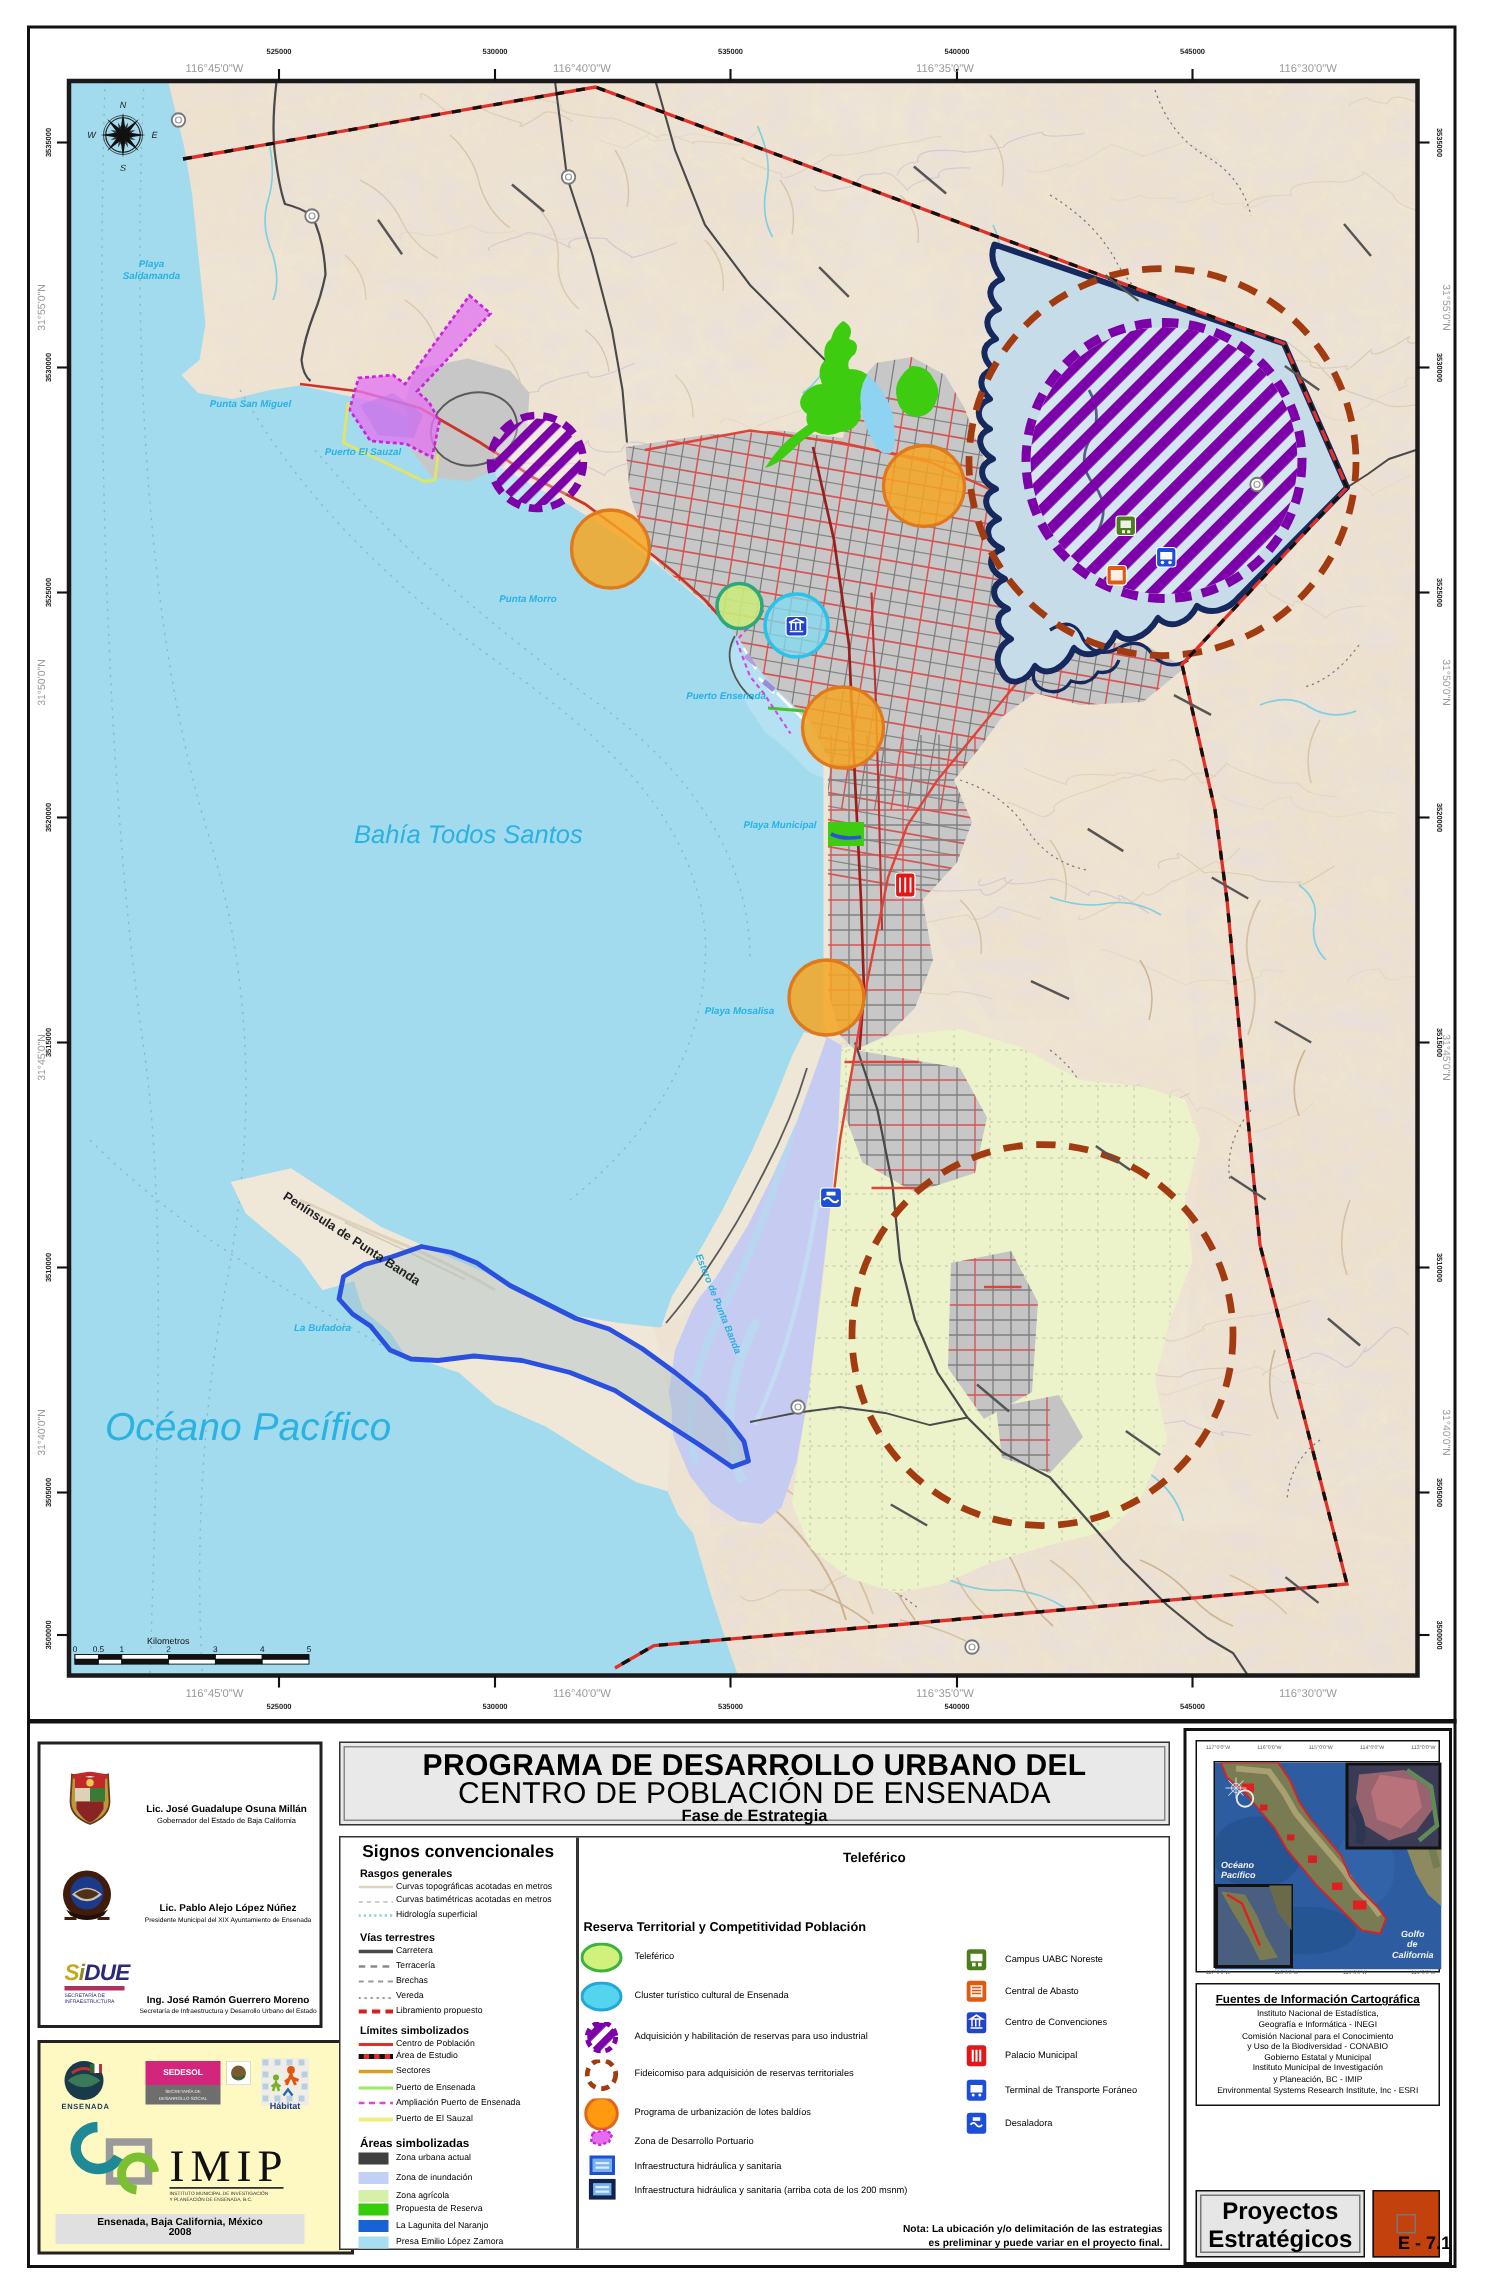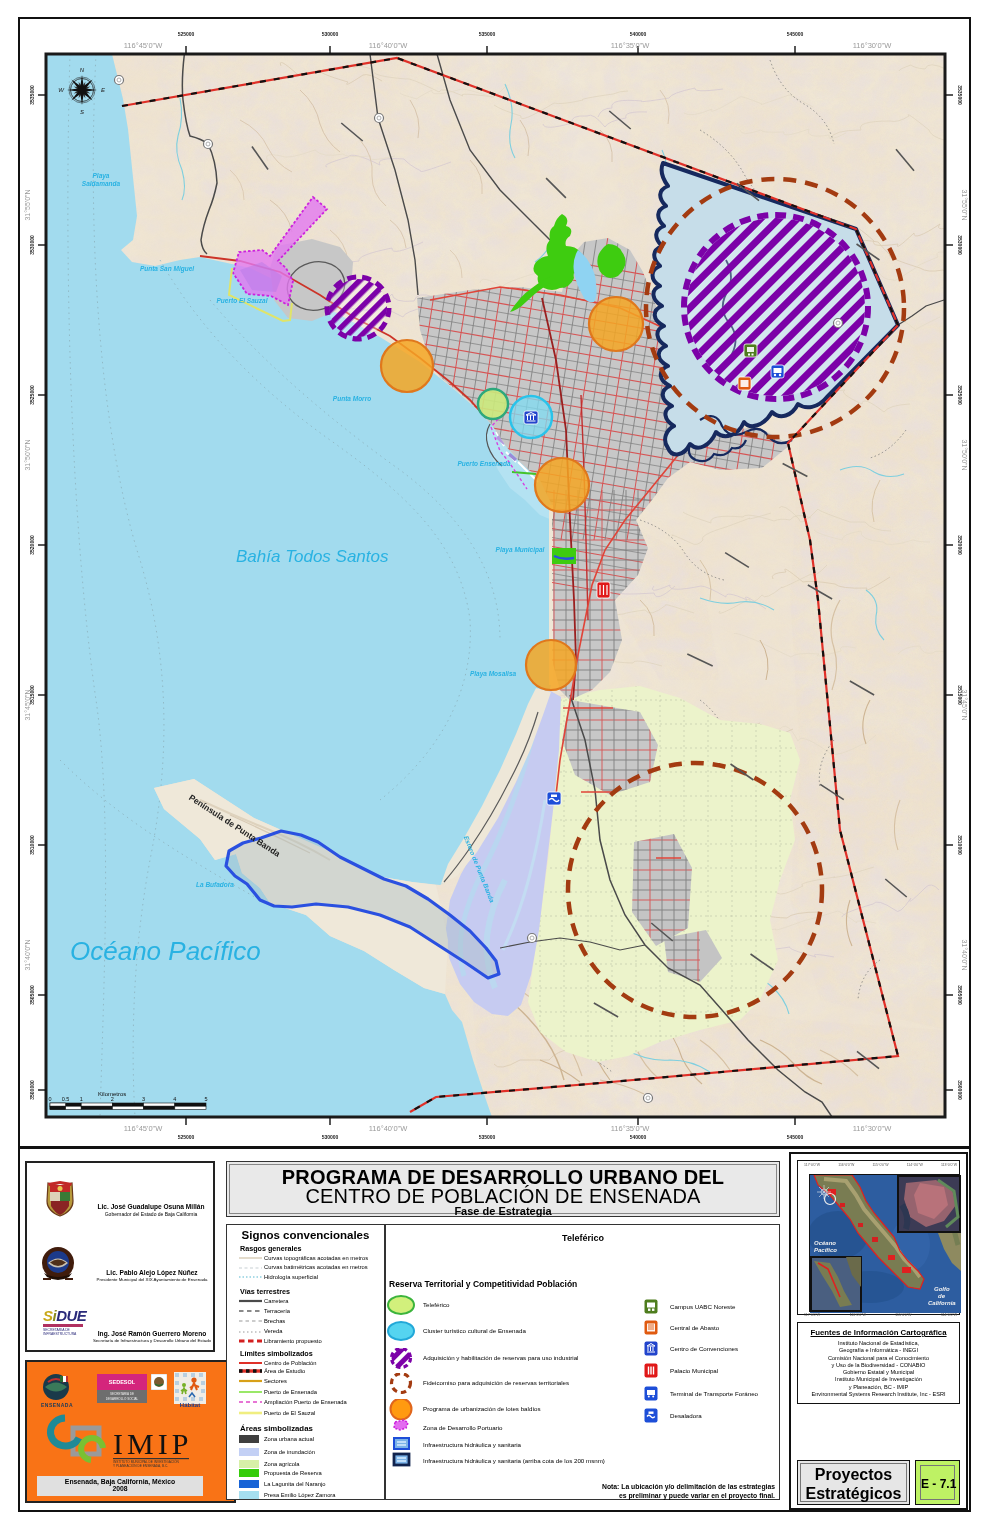--- a/index.html
+++ b/index.html
@@ -646,21 +646,21 @@
     <div style="font-size:15px;font-weight:bold;font-style:italic;color:#2a2a7a;letter-spacing:-0.5px;"><span style="color:#c8a818;">S</span><span style="color:#8a8a20;">i</span>DUE</div>
     <div style="width:40px;height:3px;background:#b03060;margin-top:0px;"></div>
     <div style="font-size:3.4px;color:#2a2a7a;margin-top:1px;">SECRETARÍA DE<br>INFRAESTRUCTURA</div>
   </div>
   <div class="abs" style="left:62px;top:167px;width:126px;text-align:center;">
     <div style="font-size:6.6px;font-weight:bold;">Ing. José Ramón Guerrero Moreno</div>
     <div style="font-size:4.4px;margin-top:1px;white-space:nowrap;">Secretaría de Infraestructura y Desarrollo Urbano del Estado</div>
   </div>
 </div>
 
-<div class="abs" style="left:25px;top:1360px;width:211px;height:143px;border:2px solid #222;background:#f97316;">
+<div class="abs" style="left:25px;top:1360px;width:211px;height:143px;border:2px solid #222;background:#fef9c3;">
 
   <svg class="abs" style="left:13px;top:10px" width="32" height="32" viewBox="0 0 32 32">
     <circle cx="16" cy="15" r="13" fill="#1a3a4a"></circle>
     <path d="M5,15 q11,-9 22,0 q-11,9 -22,0" fill="#3a7a5a"></path>
     <path d="M8,10 q8,-6 16,0" fill="none" stroke="#c03030" stroke-width="2"></path>
     <rect x="20" y="4" width="8" height="6" fill="#2a6a30"></rect>
       <rect x="23" y="4" width="3" height="6" fill="#fff"></rect>
       <rect x="26" y="4" width="2" height="6" fill="#c03030"></rect>
   </svg>
   <div class="abs" style="left:8px;top:40px;width:44px;text-align:center;font-size:5px;font-weight:bold;letter-spacing:0.5px;color:#1a3a5a;">ENSENADA</div>
@@ -951,17 +951,17 @@
   </div>
   <div class="abs" style="left:6px;top:168px;width:163px;height:82px;border:1.5px solid #111;text-align:center;">
     <div style="font-size:7.8px;font-weight:bold;margin-top:5px;text-decoration:underline;">Fuentes de Información Cartográfica</div>
     <div style="font-size:5.6px;line-height:7.3px;margin-top:3px;">Instituto Nacional de Estadística,<br>Geografía e Informática - INEGI<br>Comisión Nacional para el Conocimiento<br>y Uso de la Biodiversidad - CONABIO<br>Gobierno Estatal y Municipal<br>Instituto Municipal de Investigación<br>y Planeación, BC - IMIP<br>Environmental Systems Research Institute, Inc - ESRI</div>
   </div>
   <div class="abs" style="left:6px;top:306px;width:113px;height:45px;border:1.5px solid #111;background:#e6e6e6;padding:2px;">
     <div style="width:100%;height:100%;border:1px solid #777;text-align:center;">
       <div style="font-size:16px;font-weight:bold;line-height:19px;margin-top:1px;">Proyectos<br>Estratégicos</div>
     </div>
   </div>
-  <div class="abs" style="left:124px;top:306px;width:45px;height:45px;border:1.5px solid #111;background:#bef264;padding:4px;">
+  <div class="abs" style="left:124px;top:306px;width:45px;height:45px;border:1.5px solid #111;background:#c2410c;padding:15px;">
     <div style="width:100%;height:100%;border:1px solid #777;text-align:center;">
       <div style="font-size:12px;font-weight:bold;line-height:37px;white-space:nowrap;">E - 7.1</div>
     </div>
   </div>
 </div>
 </body></html>

